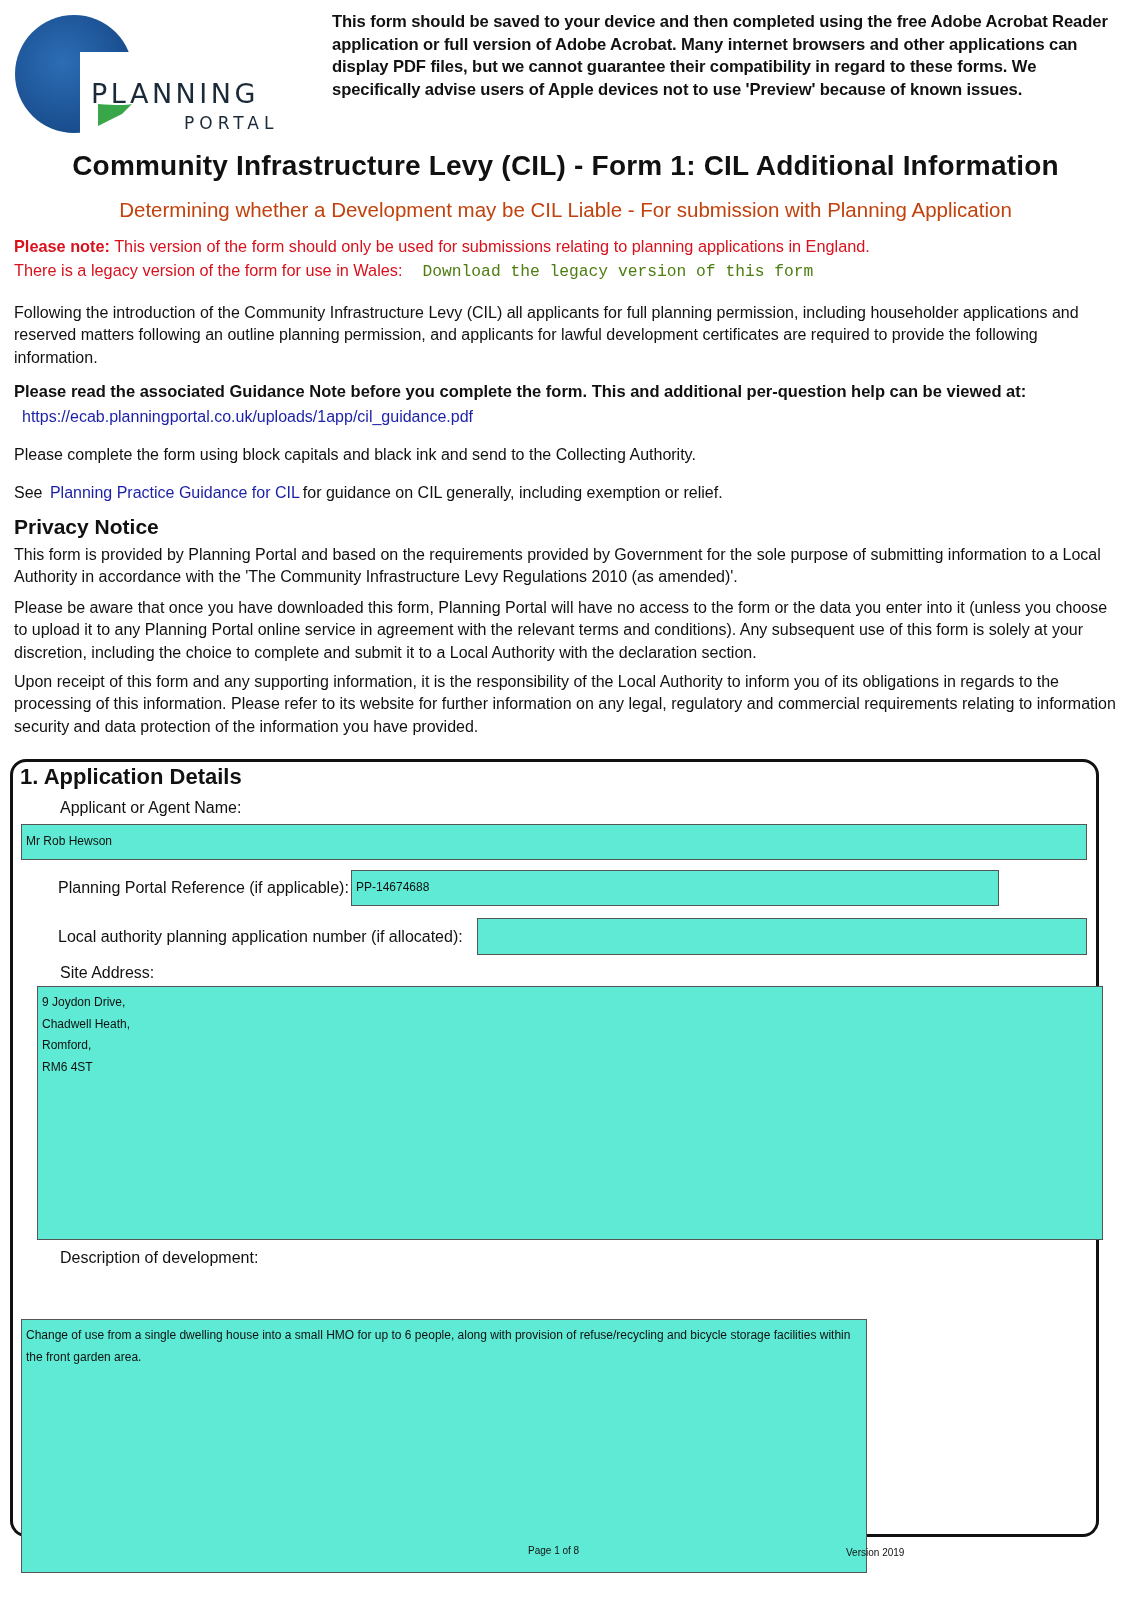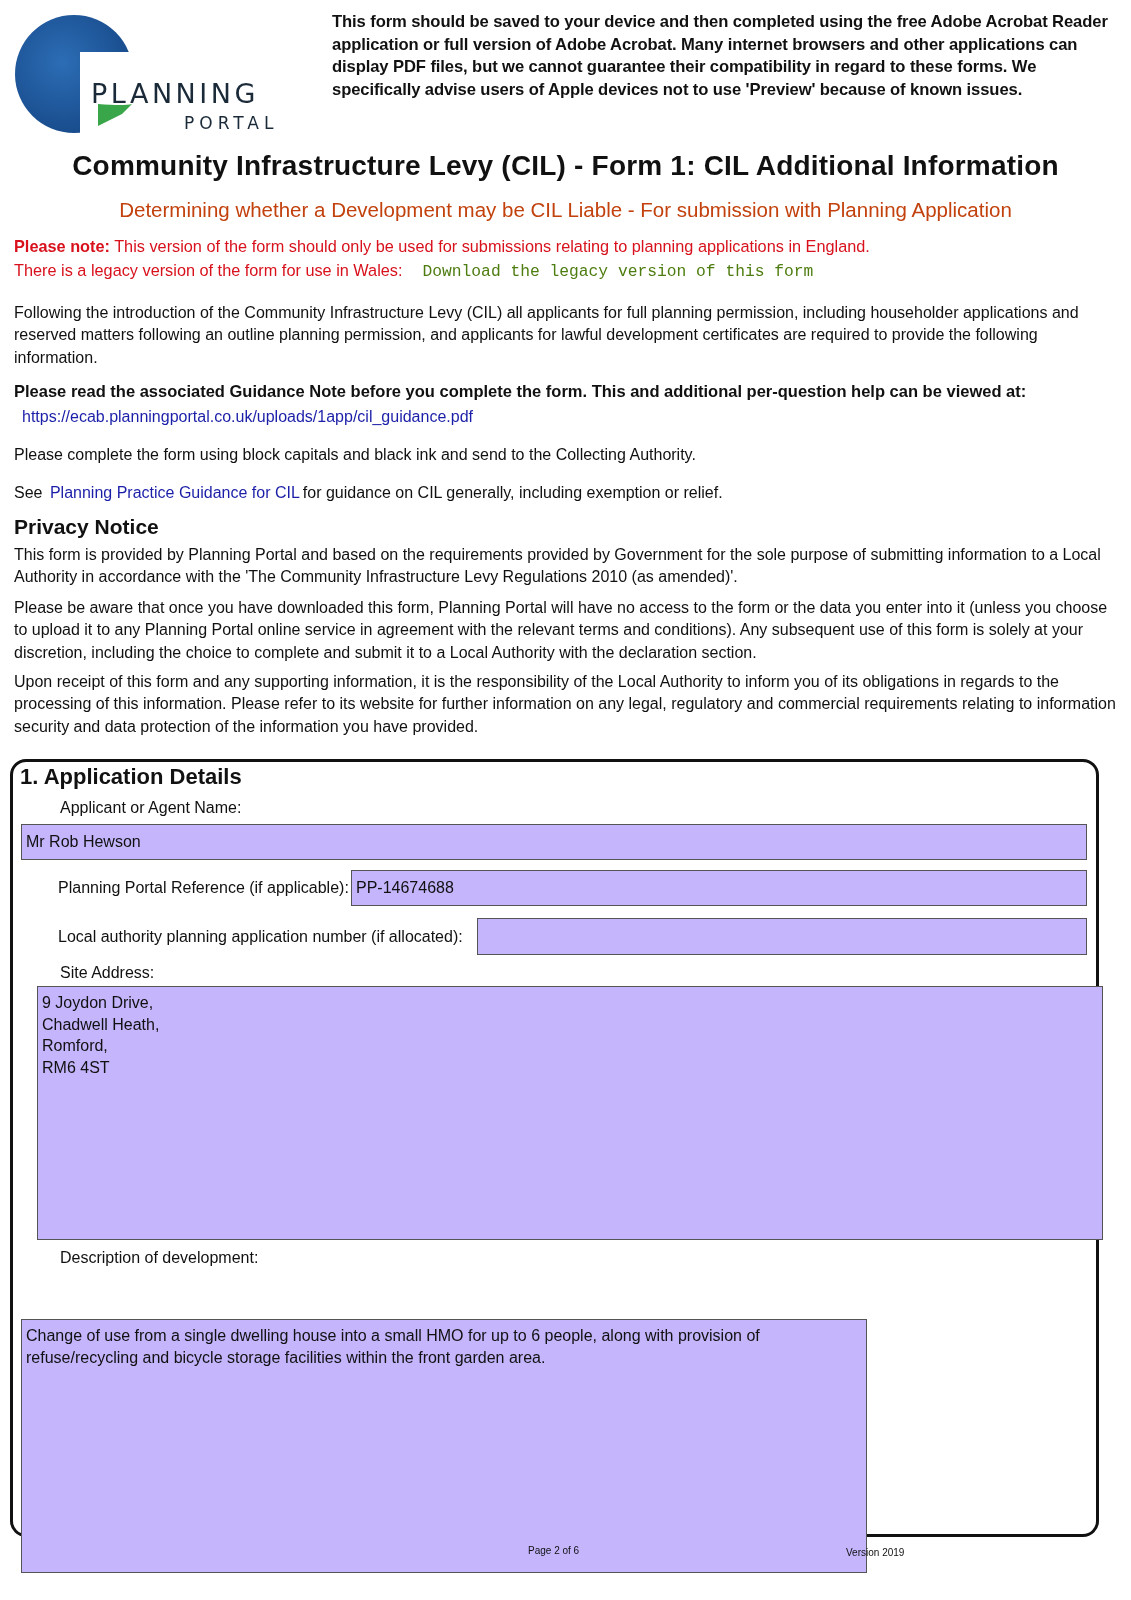--- a/index.html
+++ b/index.html
@@ -29,21 +29,21 @@
   .p-see { top: 482px; }
   .p-see a { color: #1b1fa8; text-decoration: none; margin: 0 3px 0 3px; }
   .privacy-h { position: absolute; left: 14px; top: 515px; font-size: 21px; font-weight: bold; color: #111; }
   .p-priv1 { top: 544px; }
   .p-priv2 { top: 597px; }
   .p-priv3 { top: 671px; }
 
   .panel { position: absolute; left: 10px; top: 759px; width: 1089px; height: 778px; border: 3px solid #111; border-radius: 16px; }
   .panel-h { position: absolute; left: 20px; top: 764px; font-size: 22px; font-weight: bold; color: #111; }
   .lbl { position: absolute; font-size: 16px; color: #111; margin-left: 36px; }
-  .box { position: absolute; border: 1.5px solid #555; background: #c4b5fd; font-size: 16px; color: #111; padding: 6px 4px; line-height: 21.5px; white-space: pre-wrap; }
+  .box { position: absolute; border: 1.5px solid #555; background: #5eead4; font-size: 12px; color: #111; padding: 6px 4px; line-height: 21.5px; white-space: pre-wrap; }
 
   .footer-page { position: absolute; left: 528px; top: 1545px; font-size: 10px; color: #111; }
   .footer-ver { position: absolute; left: 846px; top: 1547px; font-size: 10px; color: #111; }
 </style>
 </head>
 <body>
 
 <div class="logo">
   <svg width="262" height="122" viewBox="0 0 262 122">
     <defs>
@@ -79,28 +79,28 @@
 <div class="para p-priv2">Please be aware that once you have downloaded this form, Planning Portal will have no access to the form or the data you enter into it (unless you choose to upload it to any Planning Portal online service in agreement with the relevant terms and conditions). Any subsequent use of this form is solely at your discretion, including the choice to complete and submit it to a Local Authority with the declaration section.</div>
 <div class="para p-priv3">Upon receipt of this form and any supporting information, it is the responsibility of the Local Authority to inform you of its obligations in regards to the processing of this information. Please refer to its website for further information on any legal, regulatory and commercial requirements relating to information security and data protection of the information you have provided.</div>
 
 <div class="panel"></div>
 <div class="panel-h">1. Application Details</div>
 
 <div class="lbl" style="left:24px; top:799px;">Applicant or Agent Name:</div>
 <div class="box" style="left:21px; top:824px; width:1066px; height:36px;">Mr Rob Hewson</div>
 
 <div class="lbl" style="left:22px; top:879px;">Planning Portal Reference (if applicable):</div>
-<div class="box" style="left:351px; top:870px; width:736px; height:36px;">PP-14674688</div>
+<div class="box" style="left:351px; top:870px; width:648px; height:36px;">PP-14674688</div>
 
 <div class="lbl" style="left:22px; top:928px;">Local authority planning application number (if allocated):</div>
 <div class="box" style="left:477px; top:918px; width:610px; height:37px;"></div>
 
 <div class="lbl" style="left:24px; top:964px;">Site Address:</div>
 <div class="box" style="left:21px; top:986px; width:1066px; height:254px; padding-top:5px;margin-left:16px;">9 Joydon Drive,
 Chadwell Heath,
 Romford,
 RM6 4ST</div>
 
 <div class="lbl" style="left:24px; top:1249px;">Description of development:</div>
 <div class="box" style="left:21px; top:1271px; width:846px; height:254px; padding-top:5px;margin-top:48px;">Change of use from a single dwelling house into a small HMO for up to 6 people, along with provision of refuse/recycling and bicycle storage facilities within the front garden area.</div>
 
-<div class="footer-page">Page 2 of 6</div>
+<div class="footer-page">Page 1 of 8</div>
 <div class="footer-ver">Version 2019</div>
 
 </body></html>

